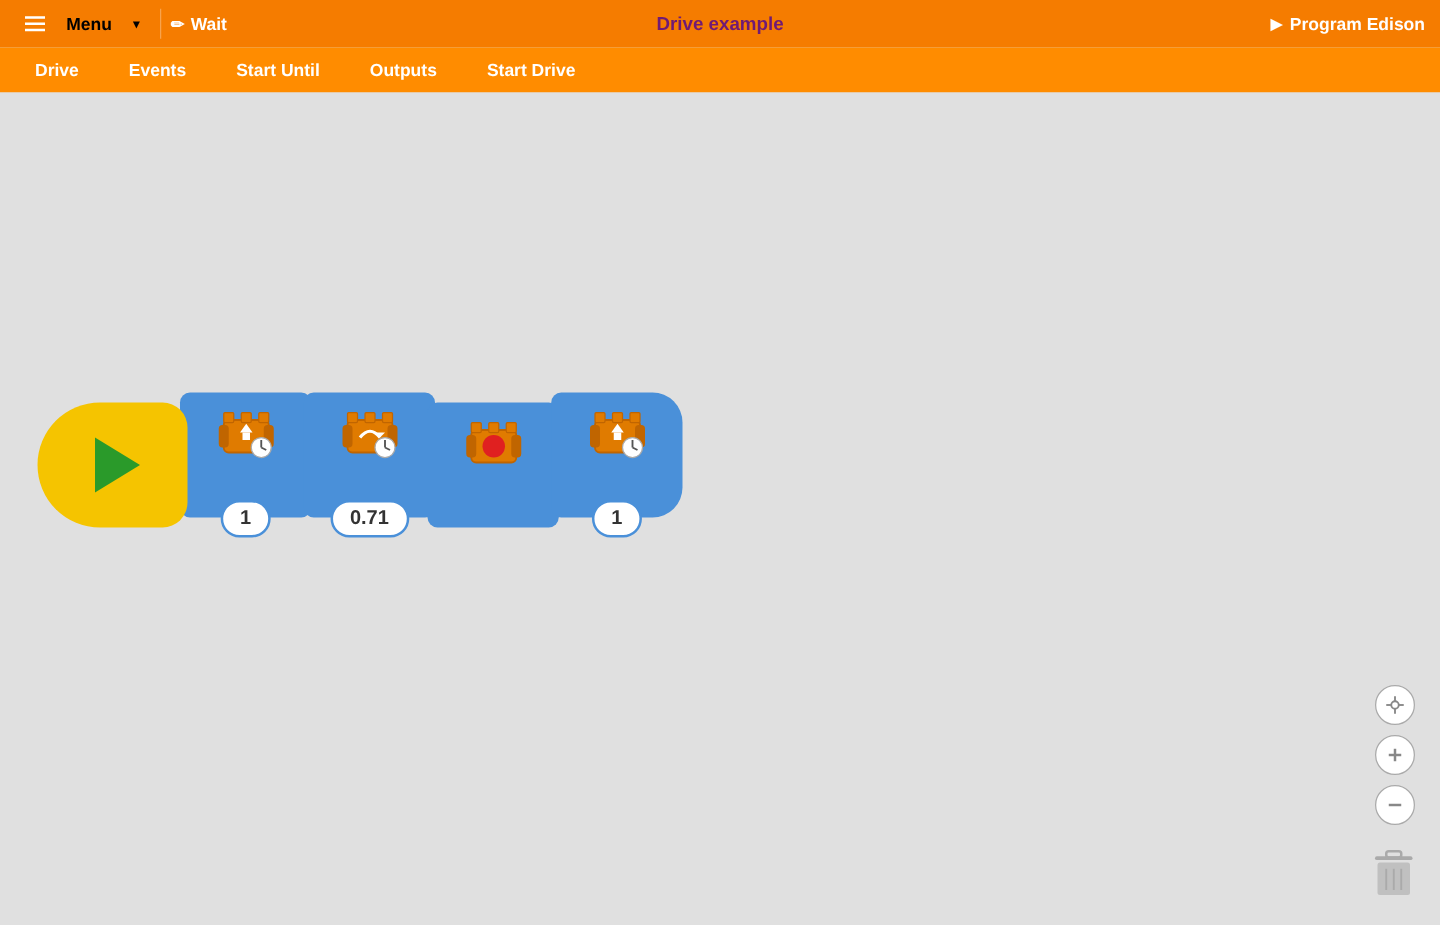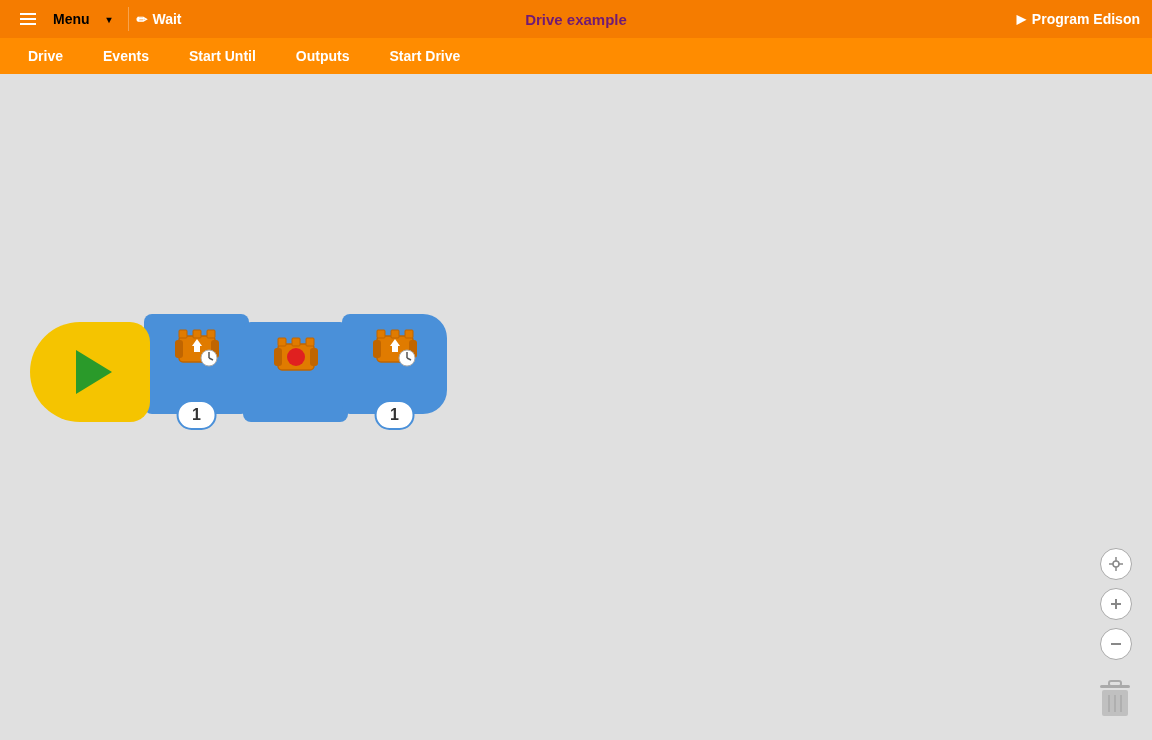--- a/index.html
+++ b/index.html
@@ -236,20 +236,38 @@
         <polygon points="26,17 21,24 31,24" fill="white"></polygon>
         <rect x="23" y="24" width="6" height="6" fill="white"></rect>
 
         <circle cx="38" cy="36" r="8" fill="white" stroke="#aaa" stroke-width="1"></circle>
         <line x1="38" y1="30" x2="38" y2="36" stroke="#555" stroke-width="1.5"></line>
         <line x1="38" y1="36" x2="42" y2="38" stroke="#555" stroke-width="1.5"></line>
       </svg>
       <div class="value-badge">1</div>
     </div>
 
+    <div class="cmd-block" style="position:relative; margin-bottom:16px;">
+      <svg class="robot-svg" viewBox="0 0 52 52">
+        <rect x="8" y="14" width="36" height="26" rx="4" fill="#e07b00" stroke="#c06500" stroke-width="1.5"></rect>
+        <rect x="8" y="8" width="8" height="8" rx="1" fill="#e07b00" stroke="#c06500" stroke-width="1"></rect>
+        <rect x="22" y="8" width="8" height="8" rx="1" fill="#e07b00" stroke="#c06500" stroke-width="1"></rect>
+        <rect x="36" y="8" width="8" height="8" rx="1" fill="#e07b00" stroke="#c06500" stroke-width="1"></rect>
+        <rect x="4" y="18" width="8" height="18" rx="3" fill="#c06500"></rect>
+        <rect x="40" y="18" width="8" height="18" rx="3" fill="#c06500"></rect>
+
+        <path d="M 18 28 Q 26 18 34 28" stroke="white" stroke-width="2.5" fill="none"></path>
+        <polygon points="34,28 30,24 38,24" fill="white"></polygon>
+
+        <circle cx="38" cy="36" r="8" fill="white" stroke="#aaa" stroke-width="1"></circle>
+        <line x1="38" y1="30" x2="38" y2="36" stroke="#555" stroke-width="1.5"></line>
+        <line x1="38" y1="36" x2="42" y2="38" stroke="#555" stroke-width="1.5"></line>
+      </svg>
+      <div class="value-badge">0.71</div>
+    </div>
 
     <div class="cmd-block" style="position:relative;">
       <svg class="robot-svg" viewBox="0 0 52 52">
         <rect x="8" y="14" width="36" height="26" rx="4" fill="#e07b00" stroke="#c06500" stroke-width="1.5"></rect>
         <rect x="8" y="8" width="8" height="8" rx="1" fill="#e07b00" stroke="#c06500" stroke-width="1"></rect>
         <rect x="22" y="8" width="8" height="8" rx="1" fill="#e07b00" stroke="#c06500" stroke-width="1"></rect>
         <rect x="36" y="8" width="8" height="8" rx="1" fill="#e07b00" stroke="#c06500" stroke-width="1"></rect>
         <rect x="4" y="18" width="8" height="18" rx="3" fill="#c06500"></rect>
         <rect x="40" y="18" width="8" height="18" rx="3" fill="#c06500"></rect>
 

